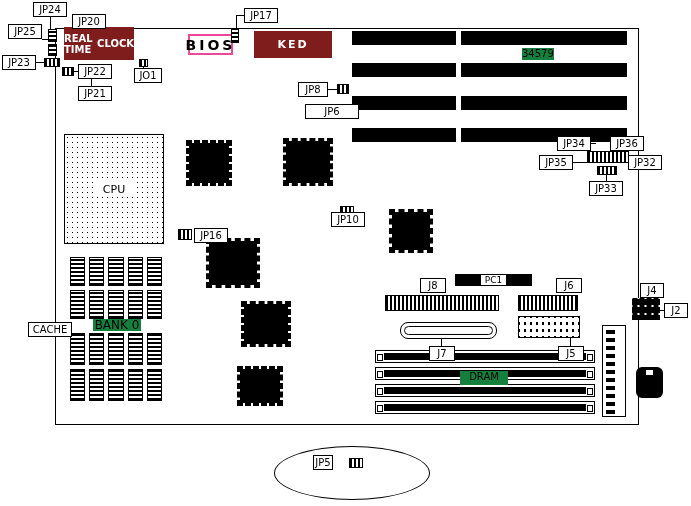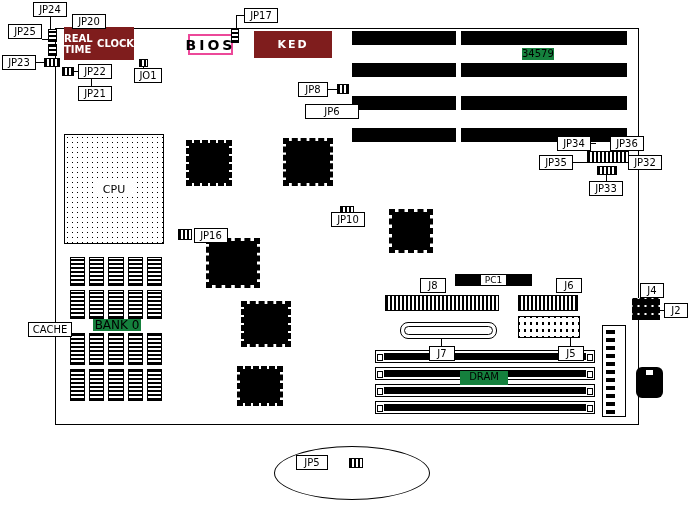--- a/index.html
+++ b/index.html
@@ -207,15 +207,15 @@
   <div class="abs callout" style="left:331px;top:212px;width:34px">JP10</div>
   <div class="abs callout" style="left:420px;top:278px;width:26px">J8</div>
   <div class="abs callout" style="left:556px;top:278px;width:26px">J6</div>
   <div class="abs callout" style="left:640px;top:283px;width:24px">J4</div>
   <div class="abs callout" style="left:664px;top:303px;width:24px">J2</div>
   <div class="abs callout" style="left:28px;top:322px;width:44px">CACHE</div>
   <div class="abs callout" style="left:429px;top:346px;width:26px">J7</div>
   <div class="abs callout" style="left:558px;top:346px;width:26px">J5</div>
 
   <div class="abs ellipse" style="left:274px;top:446px;width:156px;height:54px"></div>
-  <div class="abs callout" style="left:296px;top:455px;width:32px">JP5</div>
+  <div class="abs callout" style="left:313px;top:455px;width:20px">JP5</div>
 
 </div>
 
 </body></html>

